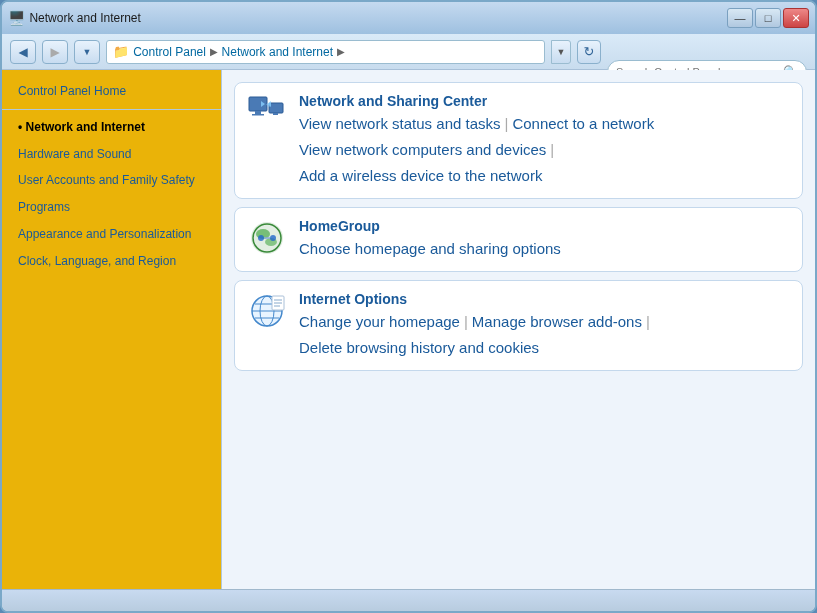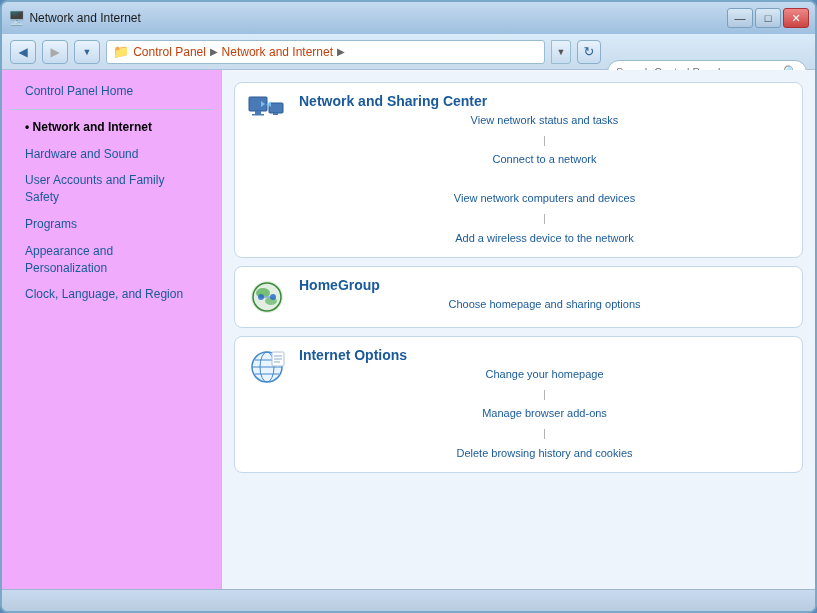--- a/index.html
+++ b/index.html
@@ -86,21 +86,21 @@
       background: linear-gradient(to bottom, #e8f2fc, #c8dcf0);
       cursor: pointer;
       display: flex;
       align-items: center;
       justify-content: center;
       font-size: 12px;
       color: #336699;
     }
     .nav-btn.disabled { color: #aaa; cursor: default; }
     .breadcrumb-sep { color: #666; font-size: 10px; }
-    .breadcrumb-item { color: #c2410c; cursor: pointer; text-align: right; }
+    .breadcrumb-item { color: #0369a1; cursor: pointer; text-align: right; }
     .breadcrumb-dropdown {
       width: 20px;
       height: 24px;
       background: linear-gradient(to bottom, #e8f2fc, #c8dcf0);
       border: 1px solid #9abcd0;
       border-radius: 0 3px 3px 0;
       display: flex;
       align-items: center;
       justify-content: center;
       cursor: pointer;
@@ -151,23 +151,23 @@
     
     .main-content {
       display: flex;
       flex: 1;
       overflow: hidden;
     }
 
     
     .sidebar {
       width: 220px;
-      background: #f0abfc;
+      background: #eab308;
       border-right: 1px solid #b0c8dc;
-      padding: 8px 7px;
+      padding: 8px 0;
       flex-shrink: 0;
       overflow-y: auto;
     }
     .sidebar-item {
       padding: 5px 16px;
       font-size: 12px;
       cursor: pointer;
       color: #1a5a9a;
       line-height: 1.4;
     }
@@ -215,28 +215,27 @@
 
     .cat-content { flex: 1; }
     .cat-title {
       font-size: 14px;
       color: #1a5a9a;
       font-weight: bold;
       cursor: pointer;
       margin-bottom: 3px;
     }
     .cat-links {
-      font-size: 11px;
+      font-size: 15px;
       color: #1a5a9a;
       display: flex;
       flex-wrap: wrap;
       align-items: center;
       gap: 2px;
       line-height: 1.6;
-      flex-direction: column;
     }
     .cat-link {
       cursor: pointer;
       color: #1a5a9a;
     }
     .cat-sep { color: #aaa; margin: 0 2px; }
 
     
     .status-bar {
       height: 22px;

